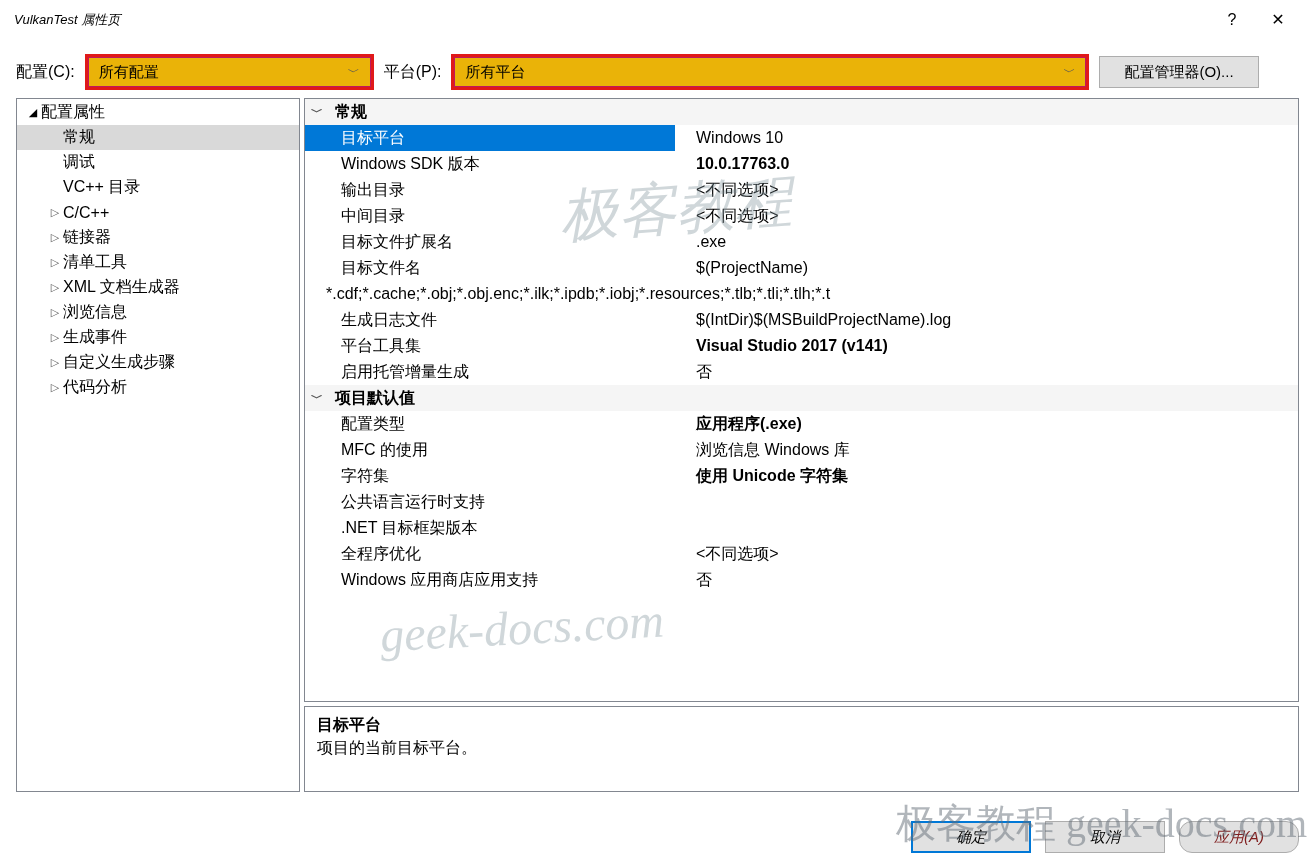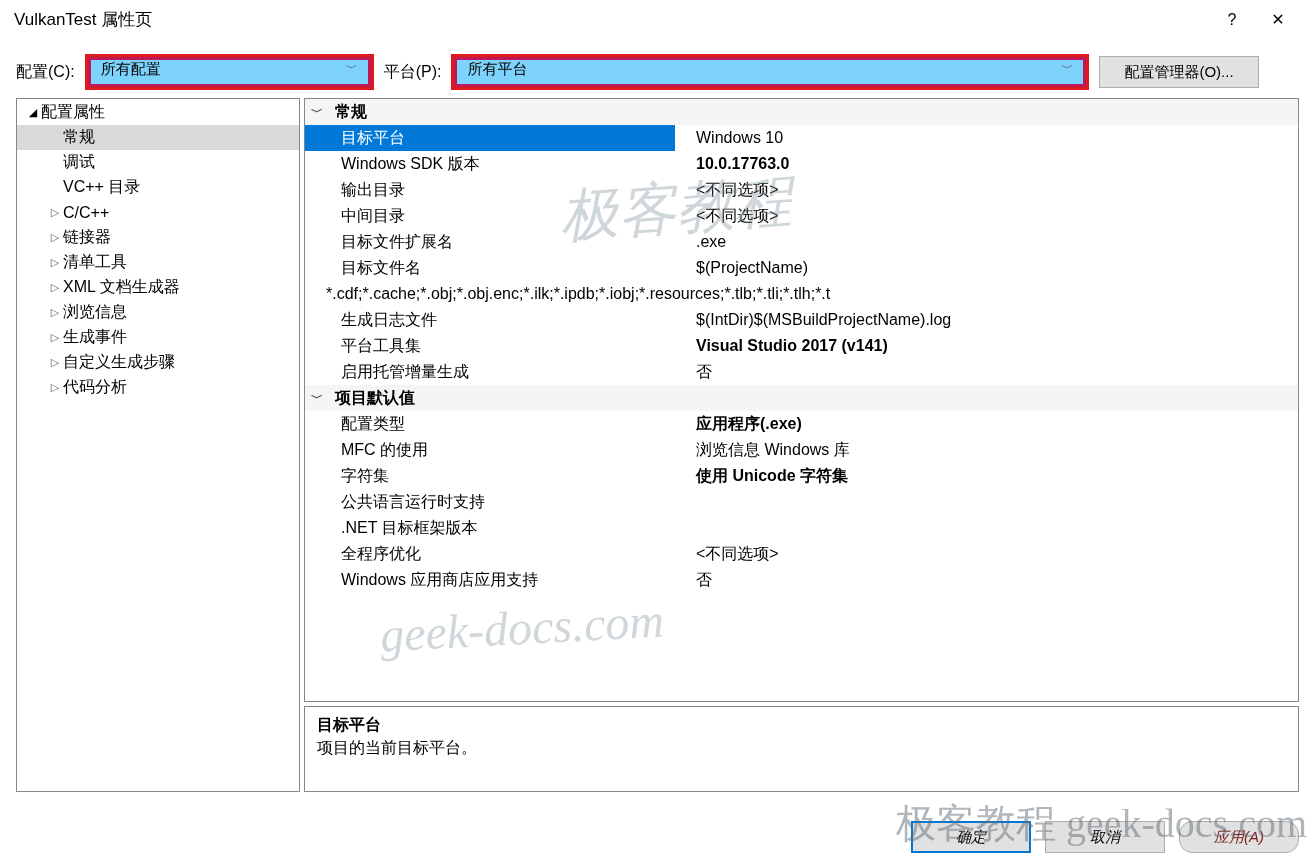--- a/index.html
+++ b/index.html
@@ -13,37 +13,37 @@
       overflow: hidden;
       position: relative;
     }
     .title-bar {
       height: 40px;
       display: flex;
       align-items: center;
       padding: 0 14px;
       border-bottom: 1px solid #fff;
     }
-    .title-bar .title { flex: 1; font-size: 17px; }
+    .title-bar .title { flex: 1; font-size: 13px; font-style: italic; }
     .title-bar .ctrl {
       width: 46px; height: 30px;
       display: inline-flex; align-items: center; justify-content: center;
       font-size: 16px; cursor: pointer;
     }
     .top-row {
       display: flex; align-items: center;
       padding: 16px 16px 10px 16px;
       gap: 12px;
     }
     .label { font-size: 16px; }
     .dd {
       height: 32px;
-      background: #7dd3fc;
-      border: 4px solid #be185d;
-      display: flex; 
+      background: #eab308;
+      border: 2px solid #be185d;
+      display: flex; align-items: center;
       padding: 0 10px;
       cursor: pointer;
       position: relative;
     }
     .dd.highlight { outline: 3px solid #e01919; outline-offset: -1px; }
     .dd .chev { margin-left: auto; font-size: 12px; color: #555; }
     .cfg-dd { width: 285px; }
     .plat-dd { width: 634px; }
     .btn {
       height: 32px; padding: 0 24px;

